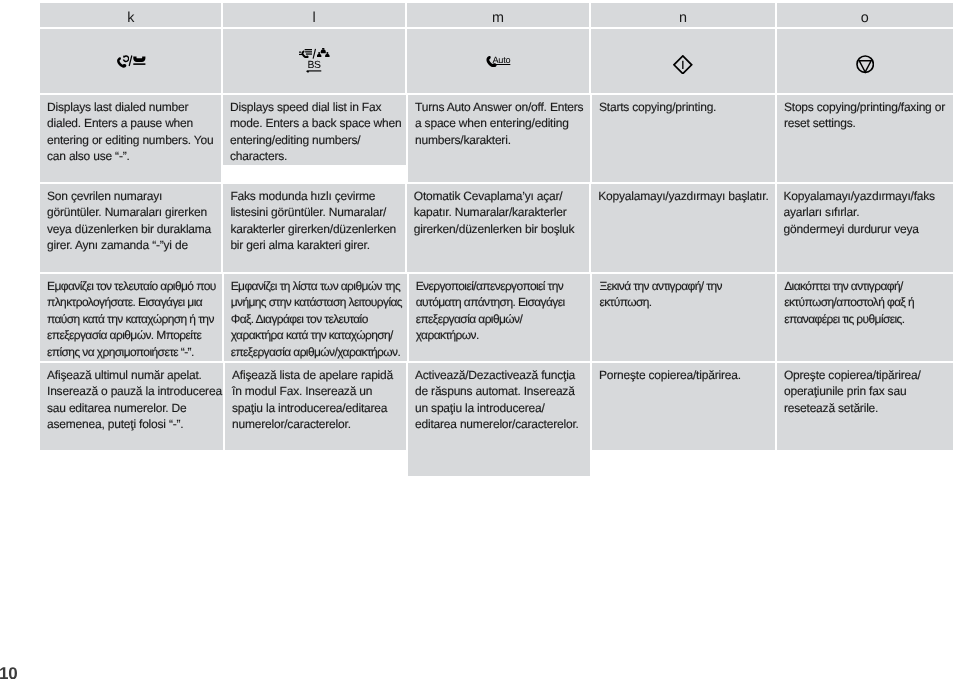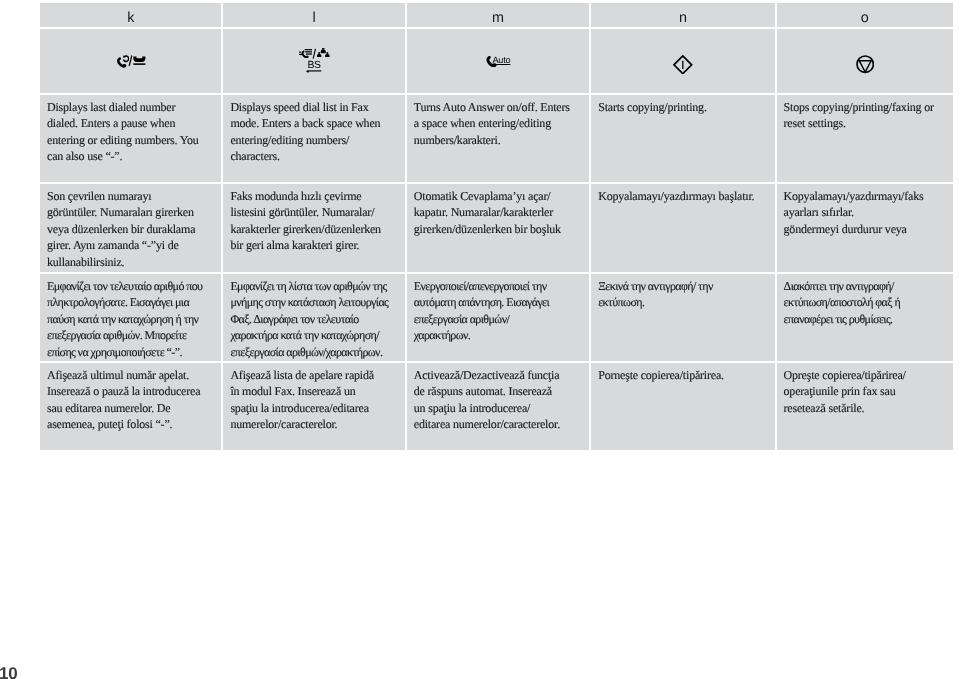--- a/index.html
+++ b/index.html
@@ -11,21 +11,21 @@
   .brow{display:flex;}
   .bcell{background:#d7d9db;box-sizing:border-box;}
   .gap-col{width:2px;background:#fff;flex:0 0 2px;}
   .gap-row{height:2px;background:#fff;}
   .hdr{height:24px;display:flex;align-items:center;justify-content:center;
        font-size:14.4px;letter-spacing:-0.2px;color:#1a1a1a;padding-top:5px;box-sizing:border-box;}
   .iconrow .bcell{height:64px;display:flex;align-items:center;justify-content:center;padding-top:7px;box-sizing:border-box;}
   .iconrow .bcell.ic-k{padding-top:0px;}
   .iconrow .bcell.ic-l{padding-top:0px;}
   .iconrow .bcell.ic-m{padding-top:0px;}
-  .txtcell{padding:4px 6px 5px 7px;font-size:12px;letter-spacing:-0.2px;line-height:16.4px;color:#1a1a1a;font-family:Liberation Serif, serif;
+  .txtcell{padding:4px 6px 5px 7px;font-size:12px;letter-spacing:-0.2px;line-height:16.4px;color:#1a1a1a;
            -webkit-text-stroke:0.14px #1a1a1a;}
   .tline{white-space:nowrap;display:block;}
   .tline>span{display:inline-block;}
   .lang-el .txtcell{letter-spacing:-0.6px;}
   .pageno{position:absolute;left:-1px;top:664px;font-size:17px;font-weight:bold;letter-spacing:-0.2px;color:#3c3c3c;}
 
   .icwrap{display:flex;align-items:center;}
   .icwrap .slash{display:block;margin:0 -0.5px;}
   .icstack{display:flex;flex-direction:column;align-items:center;}
   .icwrap2{display:flex;align-items:center;}
@@ -189,21 +189,21 @@
       </div>
       <div class="gap-row"></div>
       <div class="brow txtrow lang-en">
         <div class="bcell txtcell" style="width:183px;height:87px">
           <div class="tline"><span>Displays last dialed number</span></div>
           <div class="tline"><span>dialed. Enters a pause when</span></div>
           <div class="tline"><span>entering or editing numbers. You</span></div>
           <div class="tline"><span>can also use “-”.</span></div>
         </div>
         <div class="gap-col"></div>
-        <div class="bcell txtcell" style="width:183px;height:87px">
+        <div class="bcell txtcell" style="width:183px;height:70px">
           <div class="tline"><span>Displays speed dial list in Fax</span></div>
           <div class="tline"><span>mode. Enters a back space when</span></div>
           <div class="tline"><span>entering/editing numbers/</span></div>
           <div class="tline"><span>characters.</span></div>
         </div>
         <div class="gap-col"></div>
         <div class="bcell txtcell" style="width:184px;height:87px">
           <div class="tline"><span>Turns Auto Answer on/off. Enters</span></div>
           <div class="tline"><span>a space when entering/editing</span></div>
           <div class="tline"><span>numbers/karakteri.</span></div>
@@ -218,21 +218,20 @@
           <div class="tline"><span>reset settings.</span></div>
         </div>
       </div>
       <div class="gap-row"></div>
       <div class="brow txtrow lang-tr">
         <div class="bcell txtcell" style="width:183px;height:88px">
           <div class="tline"><span>Son çevrilen numarayı</span></div>
           <div class="tline"><span>görüntüler. Numaraları girerken</span></div>
           <div class="tline"><span>veya düzenlerken bir duraklama</span></div>
           <div class="tline"><span>girer. Aynı zamanda “-”yi de</span></div>
-          <div class="tline"><span>kullanabilirsiniz.</span></div>
         </div>
         <div class="gap-col"></div>
         <div class="bcell txtcell" style="width:183px;height:88px">
           <div class="tline"><span>Faks modunda hızlı çevirme</span></div>
           <div class="tline"><span>listesini görüntüler. Numaralar/</span></div>
           <div class="tline"><span>karakterler girerken/düzenlerken</span></div>
           <div class="tline"><span>bir geri alma karakteri girer.</span></div>
         </div>
         <div class="gap-col"></div>
         <div class="bcell txtcell" style="width:184px;height:88px">
@@ -296,21 +295,21 @@
           <div class="tline"><span>asemenea, puteţi folosi “-”.</span></div>
         </div>
         <div class="gap-col"></div>
         <div class="bcell txtcell" style="width:183px;height:87px">
           <div class="tline"><span>Afişează lista de apelare rapidă</span></div>
           <div class="tline"><span>în modul Fax. Inserează un</span></div>
           <div class="tline"><span>spaţiu la introducerea/editarea</span></div>
           <div class="tline"><span>numerelor/caracterelor.</span></div>
         </div>
         <div class="gap-col"></div>
-        <div class="bcell txtcell" style="width:184px;height:87px">
+        <div class="bcell txtcell" style="width:184px;height:113px">
           <div class="tline"><span>Activează/Dezactivează funcţia</span></div>
           <div class="tline"><span>de răspuns automat. Inserează</span></div>
           <div class="tline"><span>un spaţiu la introducerea/</span></div>
           <div class="tline"><span>editarea numerelor/caracterelor.</span></div>
         </div>
         <div class="gap-col"></div>
         <div class="bcell txtcell" style="width:185px;height:87px">
           <div class="tline"><span>Porneşte copierea/tipărirea.</span></div>
         </div>
         <div class="gap-col"></div>

